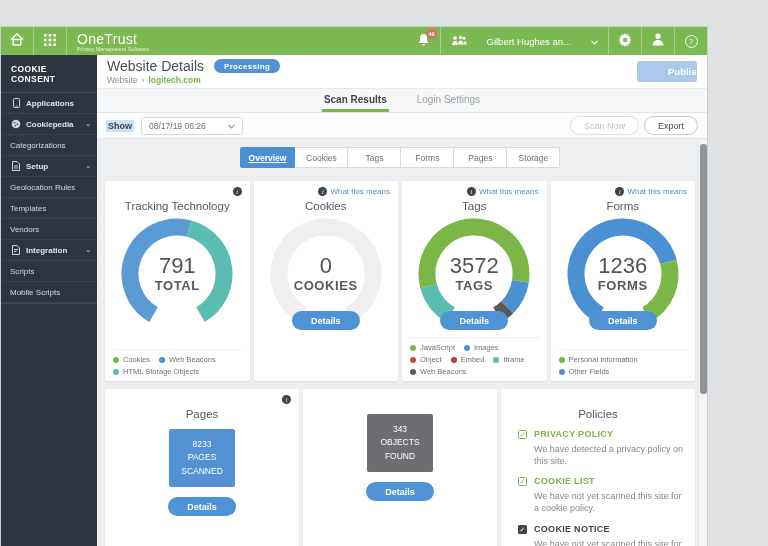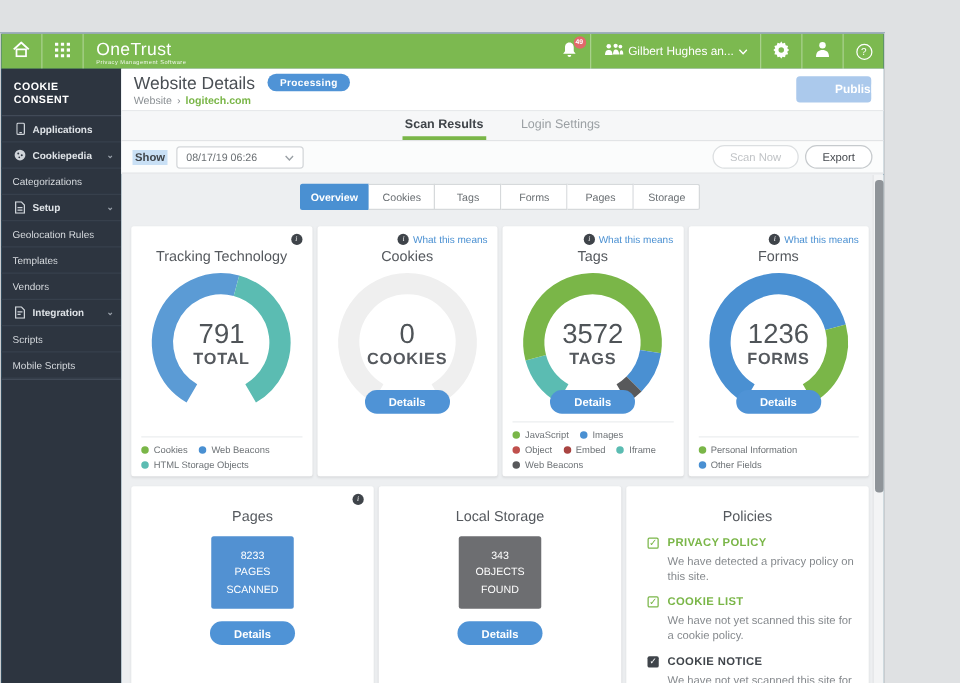--- a/index.html
+++ b/index.html
@@ -11,21 +11,21 @@
   .topbar { height:28px; background:#7cb950; display:flex; align-items:stretch; justify-content:space-between; }
   .tb-left, .tb-right { display:flex; align-items:stretch; }
   .tb-icon { background:none; border:none; width:32px; display:flex; align-items:center; justify-content:center;
              color:#fff; cursor:pointer; position:relative; }
   .tb-sep { width:1px; background:rgba(255,255,255,0.35); margin:0; }
   .brand { padding:3px 10px 2px; color:#fff; display:flex; flex-direction:column; justify-content:center; cursor:pointer; }
   .brand-name { font-size:14px; font-weight:500; letter-spacing:0.3px; line-height:14px; }
   .brand-sub { font-size:4.5px; letter-spacing:0.4px; opacity:0.9; margin-top:1px; }
   .badge { position:absolute; top:2px; right:3px; background:#e2696b; color:#fff; font-size:5.5px; font-weight:bold;
            min-width:10px; height:10px; border-radius:5px; display:flex; align-items:center; justify-content:center; padding:0 1px; }
-  .tb-user { background:none; border:none; color:#fff; display:flex; align-items:center; gap:4px; padding:0 10px;
+  .tb-user { background:none; border:none; color:#fff; display:flex; align-items:center; gap:20px; padding:0 10px;
              font-size:9.5px; cursor:pointer; font-family:inherit; }
   .help-circle { width:13px; height:13px; border:1.2px solid #fff; border-radius:50%; display:flex; align-items:center;
                  justify-content:center; font-size:8px; color:#fff; }
 
   
   .body-row { display:flex; height:518px; }
 
   
   .sidebar { width:96px; background:#2d3540; color:#dfe3e7; flex-shrink:0; display:flex; flex-direction:column; }
   .sb-header { font-size:8.5px; font-weight:bold; color:#fff; letter-spacing:0.4px; padding:9px 10px 8px;
@@ -72,21 +72,21 @@
   .pill-btn.disabled { border:1px solid #dcdfe1; color:#c0c3c6; }
   .pill-btn.dark { border:1px solid #c6cacd; color:#45494e; }
 
   .content { flex:1; overflow:hidden; padding:0 12px 0 8px; position:relative; }
 
   .seg-tabs { display:flex; width:fit-content; margin:8px auto 0; }
   .seg { height:21px; min-width:53px; padding:0 8px; background:#fff; border:1px solid #d6d9db; border-left:none;
          font-size:8.5px; color:#6a6f73; font-family:inherit; cursor:pointer; }
   .seg:first-child { border-left:1px solid #d6d9db; border-radius:2px 0 0 2px; }
   .seg:last-child { border-radius:0 2px 2px 0; }
-  .seg.active { background:#4a90d2; border-color:#4a90d2; color:#fff; font-weight:bold; }
+  .seg.active { background:#4a90d2; border-color:#4a90d2; color:#fff; font-weight:bold;text-decoration:underline; }
 
   .cards-row { display:flex; gap:4px; margin-top:13px; }
   .card { background:#fff; flex:1; border-radius:2px; box-shadow:0 1px 2px rgba(0,0,0,0.08); position:relative;
           overflow:hidden; }
   .cards-row.top .card { height:200px; padding:5px 8px; }
   .cards-row.bottom { margin-top:8px; }
   .cards-row.bottom .card { height:172px; padding:5px 8px; }
 
   .card-headrow { height:11px; display:flex; justify-content:flex-end; align-items:center; }
   .info-dot { width:9px; height:9px; background:#3f444a; color:#fff; border-radius:50%; font-size:6px;
@@ -472,21 +472,20 @@
             <div class="sq" id="pages-sq" style="background: rgb(82, 145, 210);">
               <span>8233</span>
               <span>PAGES</span>
               <span>SCANNED</span>
             </div>
             <button class="sq-details">Details</button>
           </div>
 
           <div class="card">
             <div class="card-headrow"></div>
-            <div class="card-title">Local Storage</div>
             <div class="sq" id="storage-sq" style="background: rgb(109, 110, 113);">
               <span>343</span>
               <span>OBJECTS</span>
               <span>FOUND</span>
             </div>
             <button class="sq-details">Details</button>
           </div>
 
           <div class="card">
             <div class="card-headrow"></div>

